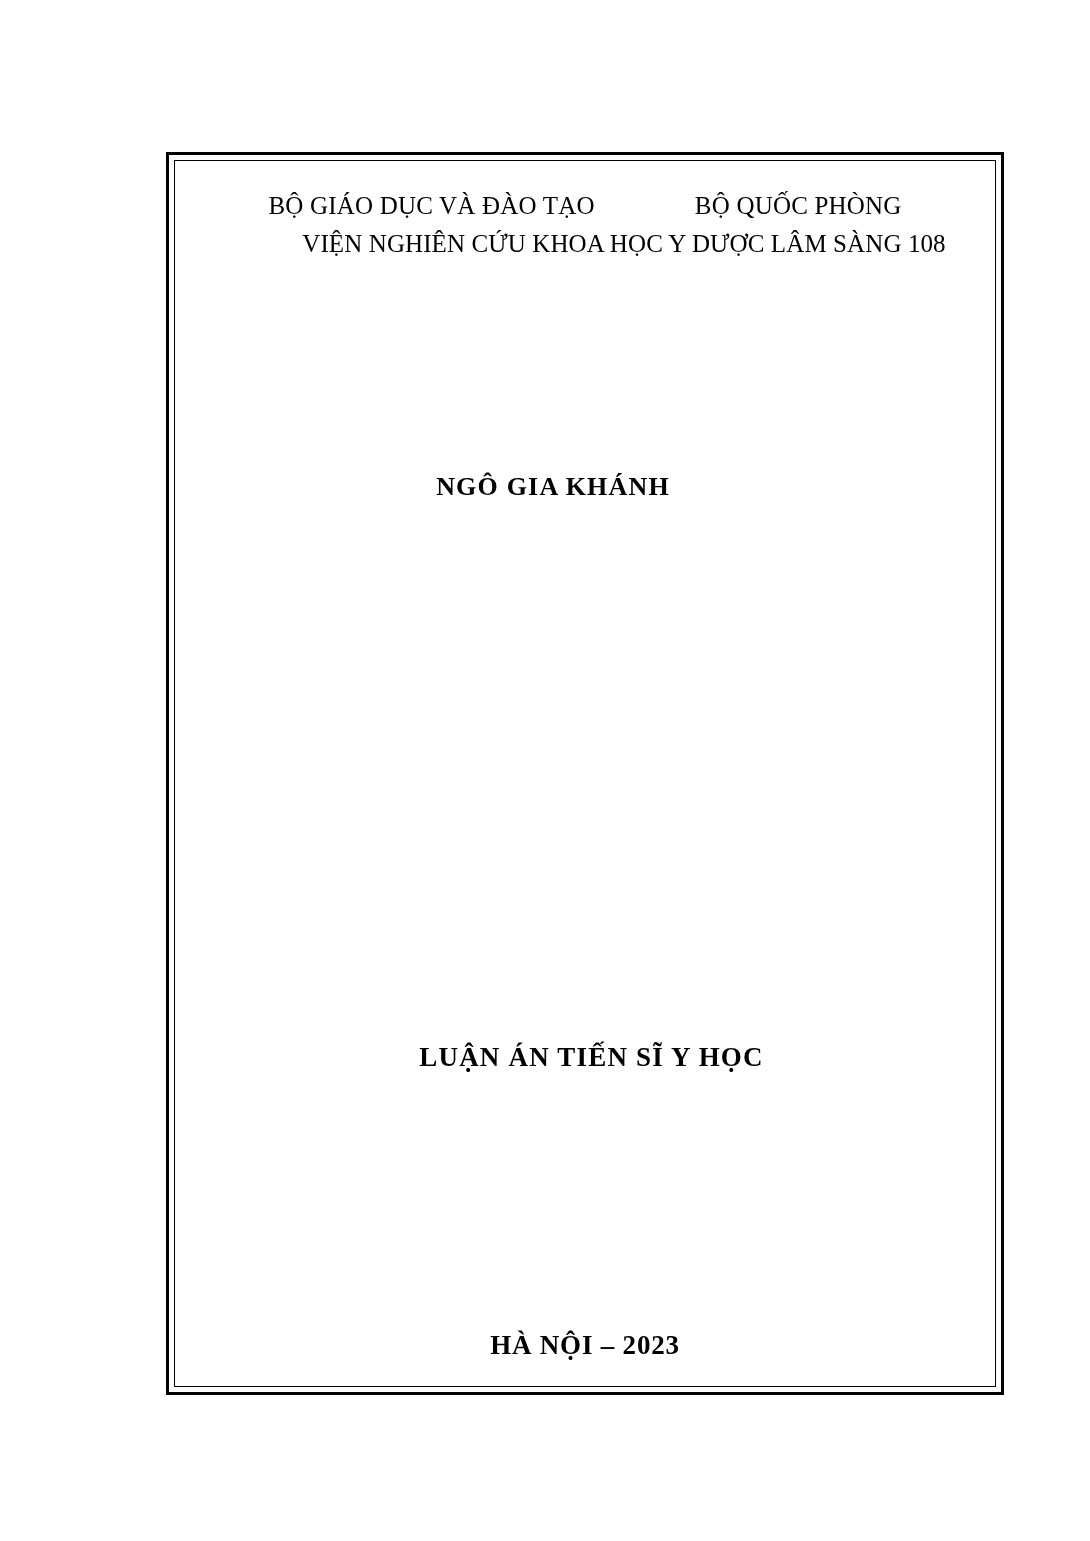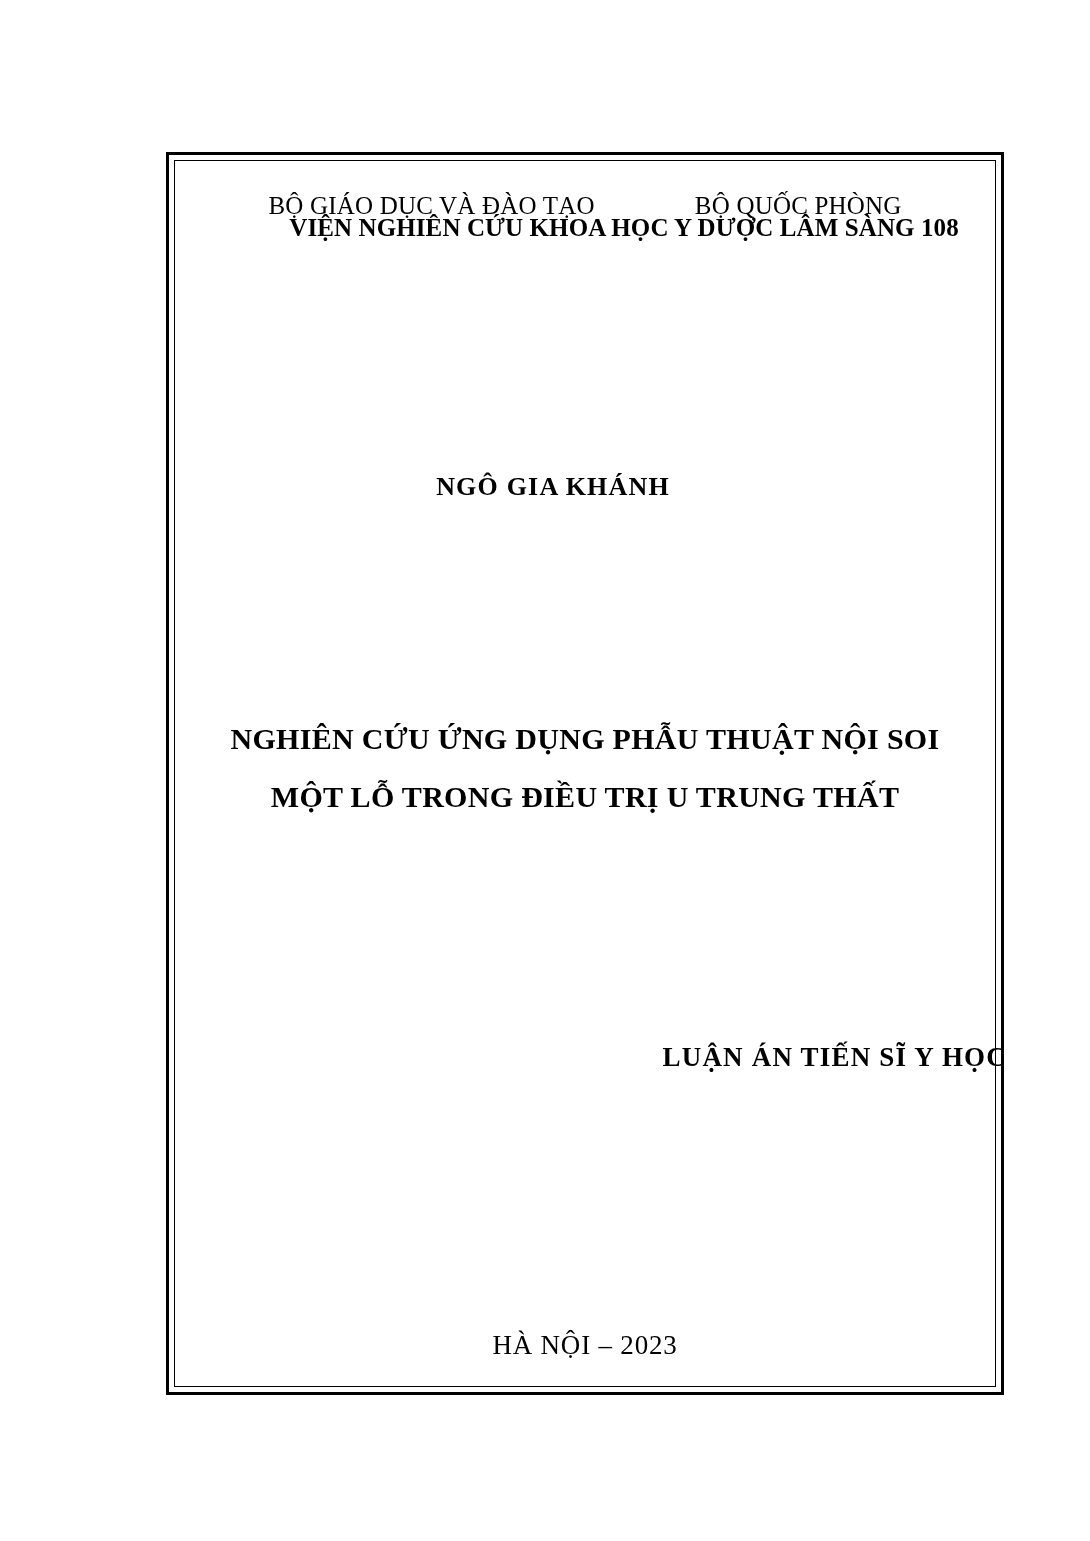--- a/index.html
+++ b/index.html
@@ -69,26 +69,26 @@
   .ministry-left {
     margin-right: 100px;
   }
   .ministry-right {
     margin-left: 0;
     margin-top: 12px;
   }
 
   .institute {
     position: absolute;
-    top: 52px;
+    top: 68px;
     left: 0;
     width: 896px;
     text-align: center;
     font-size: 25px;
-    font-weight: bold;
+    font-weight: normal;
     letter-spacing: 0.1px;
   }
 
   .author {
     position: absolute;
     top: 310px;
     left: 0;
     width: 754px;
     text-align: center;
     font-size: 26px;
@@ -106,34 +106,34 @@
     font-weight: bold;
     line-height: 1.92;
     letter-spacing: 0.3px;
   }
 
   .degree {
     position: absolute;
     top: 880px;
     left: 0;
     width: 831px;
-    text-align: right;
+    text-align: center;
     font-size: 27px;
     font-weight: bold;
     letter-spacing: 1.2px;
   }
 
   .place-year {
     position: absolute;
     top: 1168px;
     left: 0;
     width: 818px;
     text-align: center;
     font-size: 27px;
-    font-weight: normal;
+    font-weight: bold;
     letter-spacing: 0.8px;
   }
 </style>
 </head>
 <body>
 
 <div class="page">
 
   <div class="frame-outer">
     <div class="frame-inner"></div>
@@ -143,23 +143,19 @@
 
     <div class="ministry-row">
       <span class="ministry-left">BỘ GIÁO DỤC VÀ ĐÀO TẠO</span>
       <span class="ministry-right">BỘ QUỐC PHÒNG</span>
     </div>
 
     <div class="institute">VIỆN NGHIÊN CỨU KHOA HỌC Y DƯỢC LÂM SÀNG 108</div>
 
     <div class="author">NGÔ GIA KHÁNH</div>
 
-    <div class="title">
-      <div>NGHIÊN CỨU ỨNG DỤNG PHẪU THUẬT NỘI SOI</div>
-      <div>MỘT LỖ TRONG ĐIỀU TRỊ U TRUNG THẤT</div>
-    </div>
 
     <div class="degree">LUẬN ÁN TIẾN SĨ Y HỌC</div>
 
     <div class="place-year">HÀ NỘI – 2023</div>
 
   </div>
 </div>
 
 </body></html>

